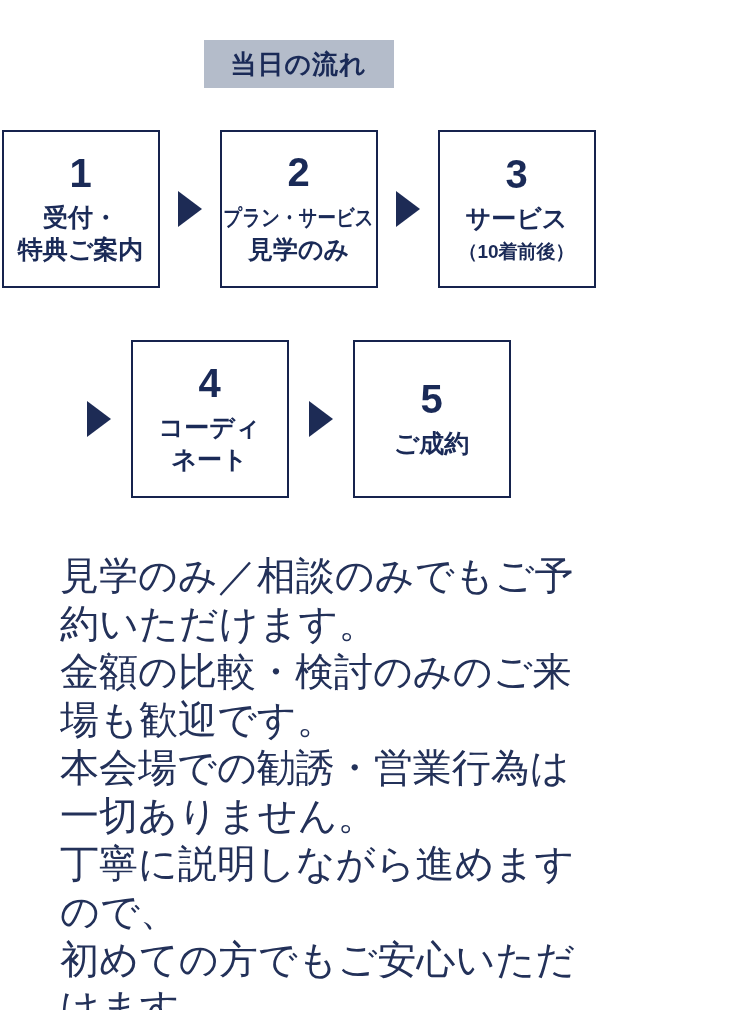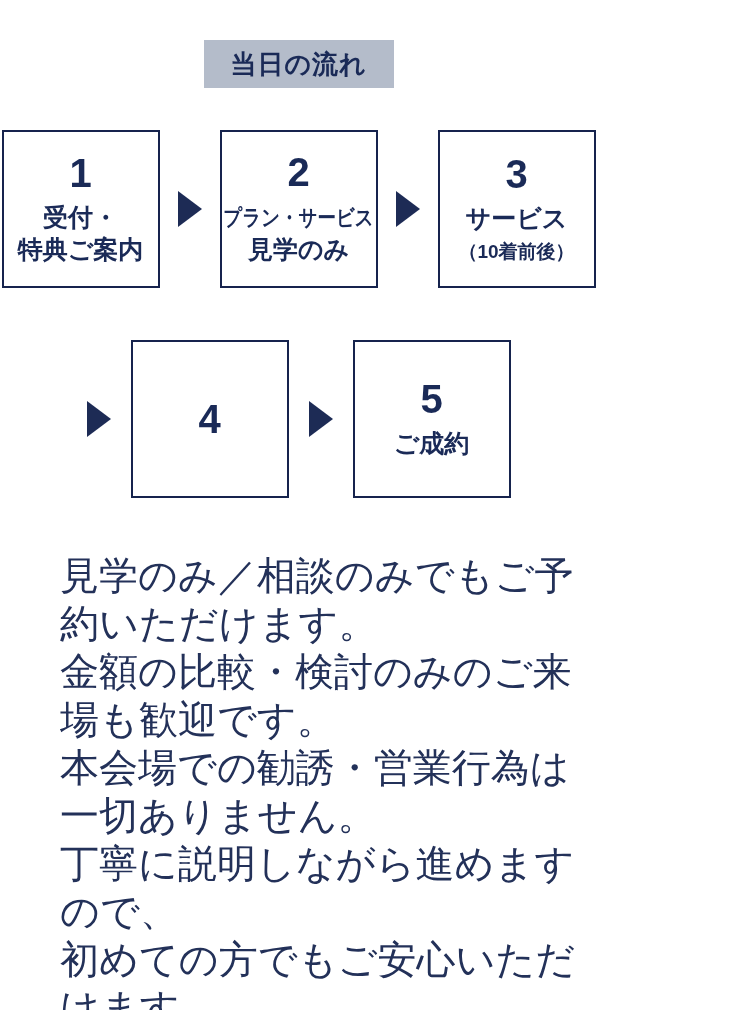--- a/index.html
+++ b/index.html
@@ -130,20 +130,22 @@
       <div class="step-number">3</div>
       <div class="step-label">サービス</div>
       <div class="step-note">（10着前後）</div>
     </div>
   </div>
 
   <div class="flow-row flow-row-2">
     <div class="arrow-right"></div>
     <div class="step-box">
       <div class="step-number">4</div>
+      <div class="step-label">コーディ
+ネート</div>
     </div>
     <div class="arrow-right"></div>
     <div class="step-box">
       <div class="step-number">5</div>
       <div class="step-label">ご成約</div>
     </div>
   </div>
 
   <p class="description">見学のみ／相談のみでもご予約いただけます。
 金額の比較・検討のみのご来場も歓迎です。

